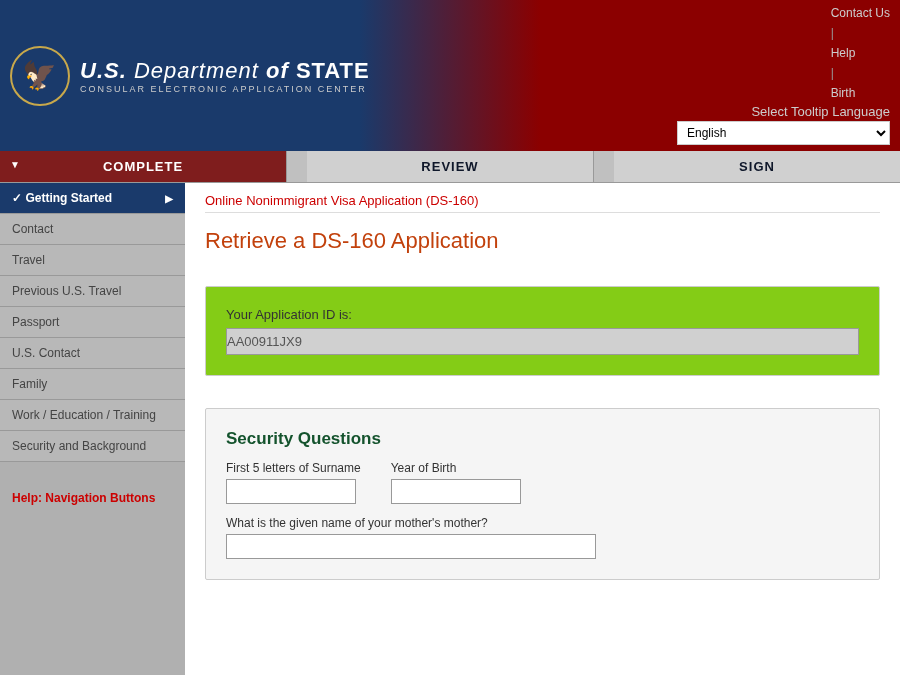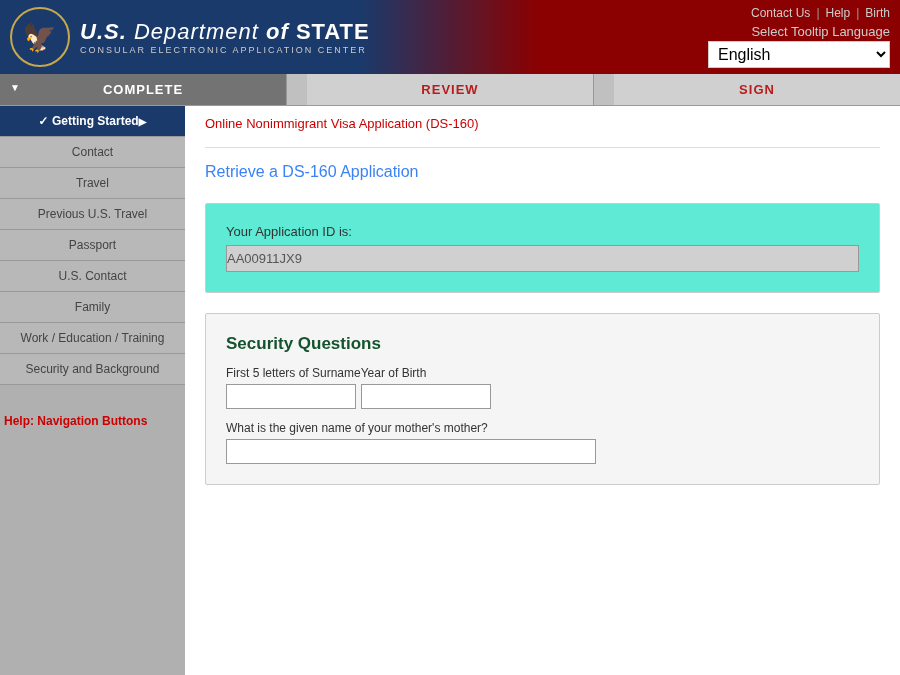--- a/index.html
+++ b/index.html
@@ -58,37 +58,38 @@
       display: flex;
       flex-direction: column;
       align-items: flex-end;
       gap: 4px;
     }
     .top-links {
       color: #ccc;
       font-size: 12px;
       display: flex;
       gap: 6px;
+      flex-direction: column;
     }
     .top-links a { color: #ccc; text-decoration: none; }
     .top-links span { color: #999; }
     .tooltip-section {
       display: flex;
       flex-direction: column;
       align-items: flex-end;
       gap: 2px;
     }
     .tooltip-label {
       color: #ccc;
       font-size: 13px;
     }
     .language-select {
-      width: 182px;
+      width: 213px;
       padding: 3px 5px;
-      font-size: 16px;
+      font-size: 12px;
       border: 1px solid #ccc;
       background: white;
     }
 
     
     .tab-nav {
       display: flex;
       background: #c0c0c0;
       border-bottom: 1px solid #999;
     }
@@ -96,34 +97,34 @@
       flex: 1;
       padding: 8px 20px;
       text-align: center;
       font-size: 13px;
       font-weight: bold;
       letter-spacing: 1px;
       cursor: pointer;
       border-right: 1px solid #999;
     }
     .tab.active {
-      background: #737373;
+      background: #7f1d1d;
       color: white;
       position: relative;
     }
     .tab.active::before {
       content: '▼';
       position: absolute;
       left: 10px;
       color: white;
       font-size: 10px;
     }
     .tab.inactive {
       background: #d0d0d0;
-      color: #b91c1c;
+      color: #0f172a;
       margin-left: 20px;
     }
     .tab:last-child { border-right: none; }
 
     
     .content-wrapper {
       display: flex;
     }
 
     
@@ -134,21 +135,21 @@
       flex-shrink: 0;
     }
     .sidebar-item {
       padding: 8px 12px;
       color: white;
       font-size: 12px;
       cursor: pointer;
       border-bottom: 1px solid #999;
       display: flex;
       align-items: center;
-      justify-content: center;
+      justify-content: space-between;
     }
     .sidebar-item.active {
       background: #1a3a6b;
       font-weight: bold;
     }
     .sidebar-item:not(.active) {
       background: #b8b8b8;
       color: #444;
     }
     .sidebar-item .arrow { font-size: 10px; color: white; }
@@ -156,36 +157,36 @@
     
     .main-content {
       flex: 1;
       padding: 10px 20px;
       background: #fff;
     }
     .breadcrumb {
       color: #cc0000;
       font-size: 13px;
       margin-bottom: 15px;
-      padding-bottom: 16px;
+      padding-bottom: 4px;
       border-bottom: 1px solid #ddd;
     }
     .page-title {
-      font-size: 16px;
-      color: #3b82f6;
-      margin-bottom: 22px;
+      font-size: 22px;
+      color: #c2410c;
+      margin-bottom: 32px;
       font-weight: normal;
     }
 
     
     .card {
       border: 1px solid #ccc;
-      background: #5eead4;
+      background: #84cc16;
       padding: 20px;
-      margin-bottom: 20px;
+      margin-bottom: 32px;
       border-radius: 2px;
     }
     .card-label {
       font-size: 13px;
       color: #333;
       margin-bottom: 6px;
     }
     .app-id-input {
       width: 100%;
       padding: 5px 0;
@@ -203,20 +204,21 @@
       border-radius: 2px;
     }
     .security-title {
       color: #14532d;
       font-size: 17px;
       font-weight: bold;
       margin-bottom: 12px;
     }
     .form-row {
       display: flex;
+      gap: 30px;
       margin-bottom: 12px;
     }
     .form-group {
       display: flex;
       flex-direction: column;
       gap: 4px;
     }
     .form-group label {
       font-size: 12px;
       color: #333;
@@ -280,21 +282,21 @@
     </div>
     <div class="sidebar-item">Contact</div>
     <div class="sidebar-item">Travel</div>
     <div class="sidebar-item">Previous U.S. Travel</div>
     <div class="sidebar-item">Passport</div>
     <div class="sidebar-item">U.S. Contact</div>
     <div class="sidebar-item">Family</div>
     <div class="sidebar-item">Work / Education / Training</div>
     <div class="sidebar-item">Security and Background</div>
 
-    <div style="margin-top: 20px; padding: 8px 4px;">
+    <div style="margin-top: 20px; padding: 8px 12px;">
       <span style="color:#cc0000; font-weight:bold; font-size:12px;">
         <span>Help:</span> <span>Navigation Buttons</span>
       </span>
     </div>
   </div>
 
   <div class="main-content">
     <div class="breadcrumb">Online Nonimmigrant Visa Application (DS-160)</div>
     <h1 class="page-title">Retrieve a DS-160 Application</h1>
 

